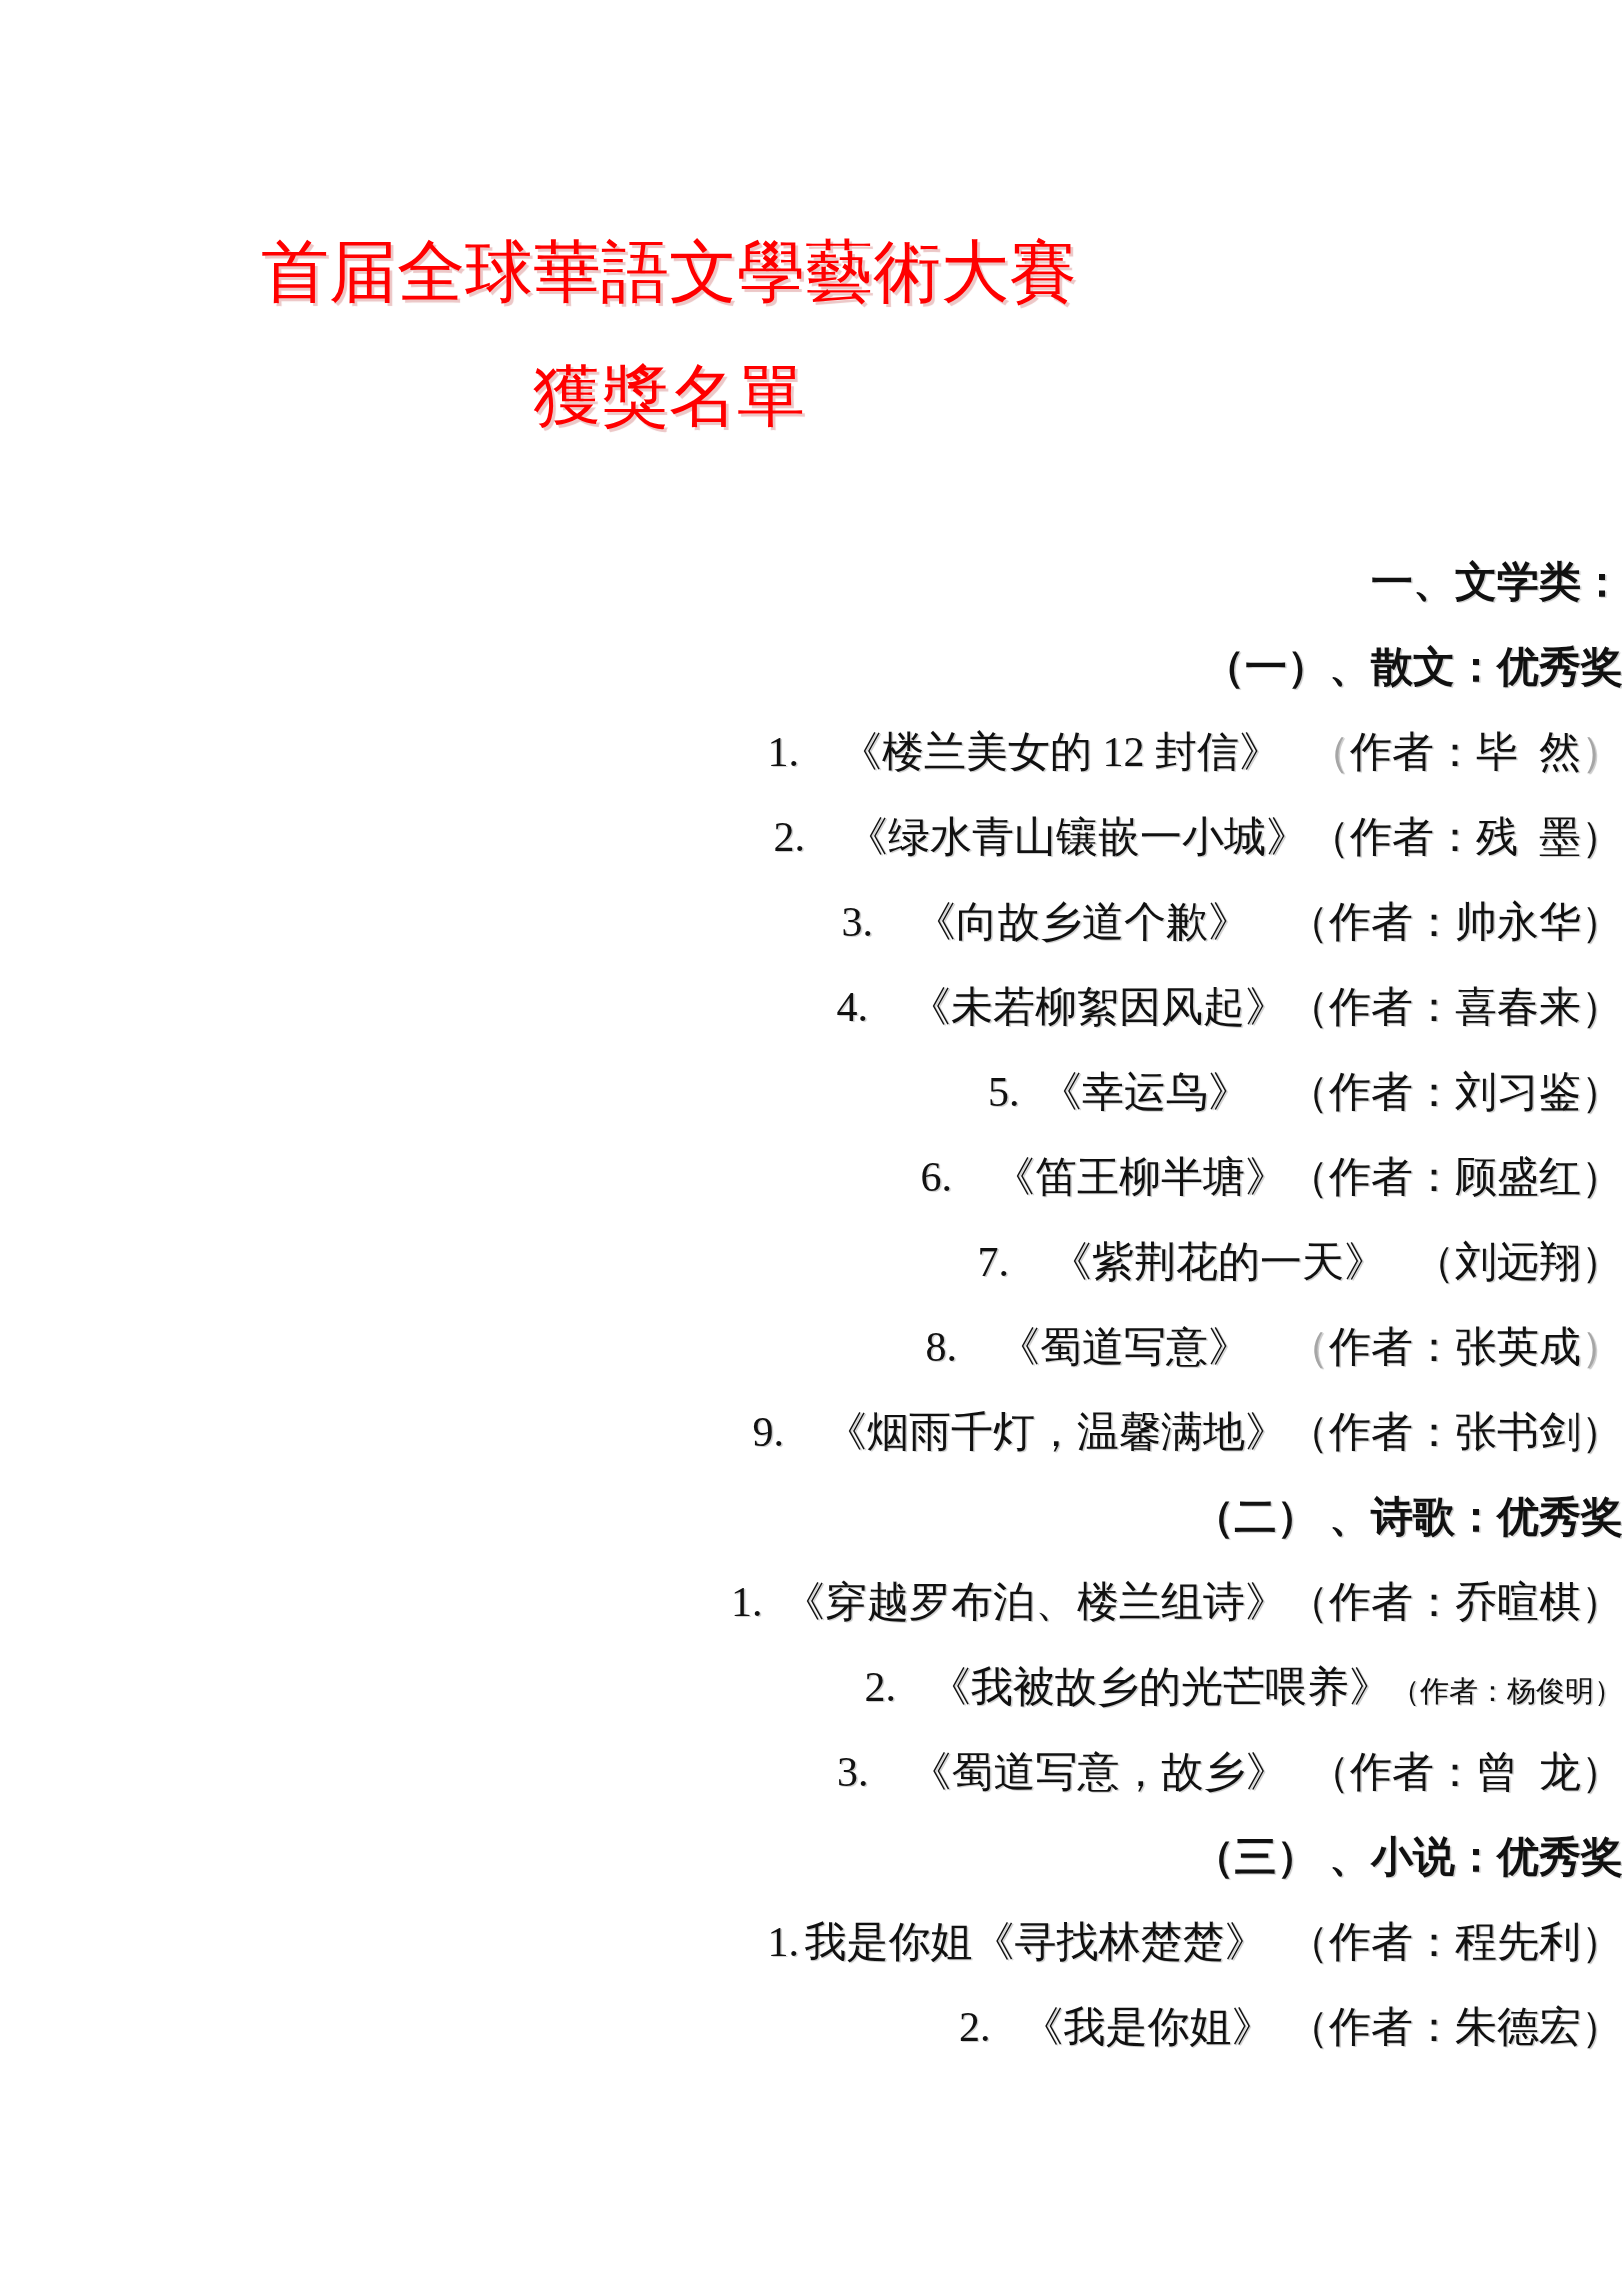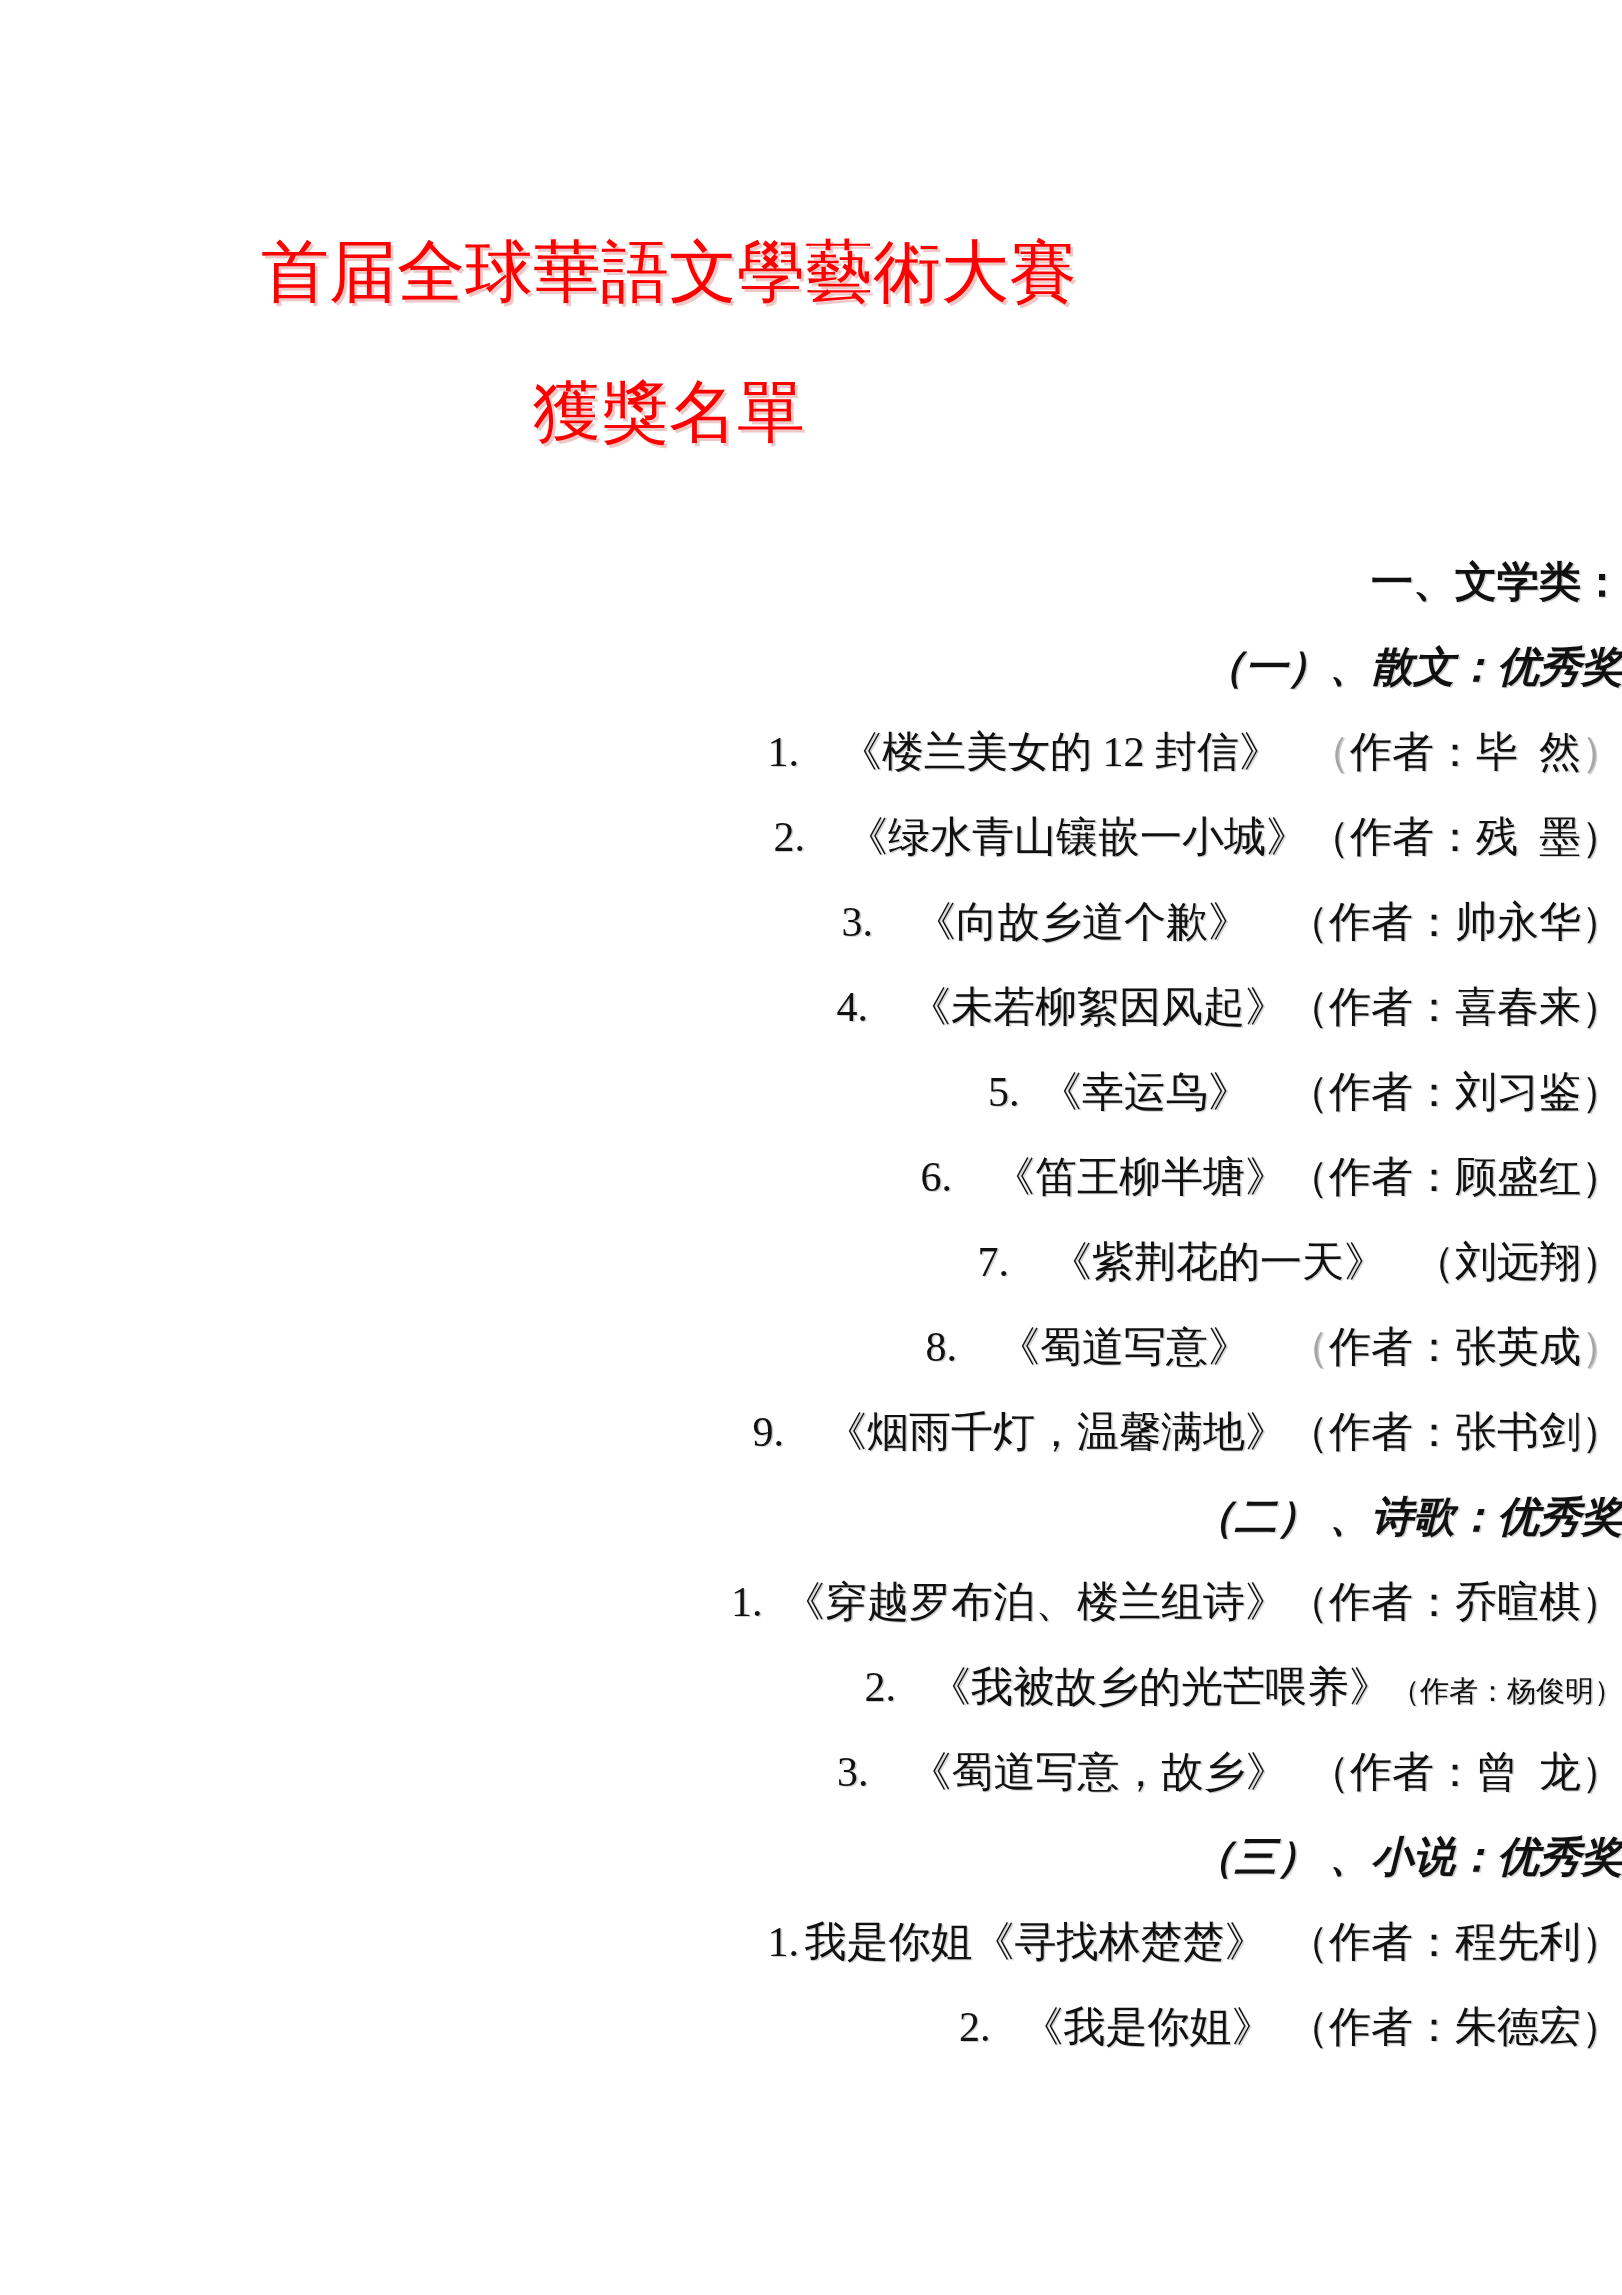--- a/index.html
+++ b/index.html
@@ -19,37 +19,37 @@
     width:1338px;
     height:136px;
     line-height:136px;
     text-align:center;
     font-size:68px;
     color:#ff0000;
     white-space:nowrap;
     text-shadow:2.7px 2.7px 0.7px rgba(180,30,30,0.25);
   }
   .doc-title.t1{top:204px;}
-  .doc-title.t2{top:344px;}
+  .doc-title.t2{top:328px;}
   .body-block{
     position:absolute;
     top:540px;
     left:0;
     width:1623px;
     text-align:right;
   }
   .line{
     height:85px;
     line-height:85px;
     white-space:nowrap;
     font-size:42px;
     text-shadow:1.4px 1.4px 0.7px rgba(90,90,90,0.30);
   }
   .h1{padding-left:248px;font-weight:bold;}
-  .h2{padding-left:304px;font-weight:bold;font-style:italic;}
+  .h2{padding-left:304px;font-weight:bold;}
   .item{padding-left:327px;margin-left:32px;}
   .sp{display:inline-block;height:0.7px;}
   .t60{width:41px;} .t48{width:33px;} .t45{width:31px;} .t30{width:20.4px;} .t8{width:5.5px;}
   .m55{width:37px;} .m40{width:27px;} .m30{width:20.4px;} .m20{width:13.6px;}
   .grey{color:#a6a6a6;}
   .small-author{font-size:29px;}
 </style>
 </head>
 <body>
 

